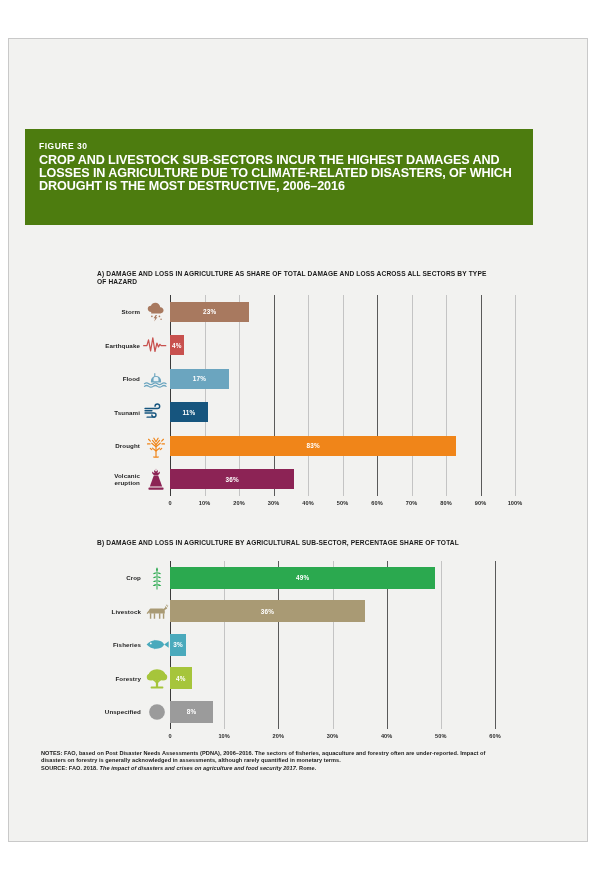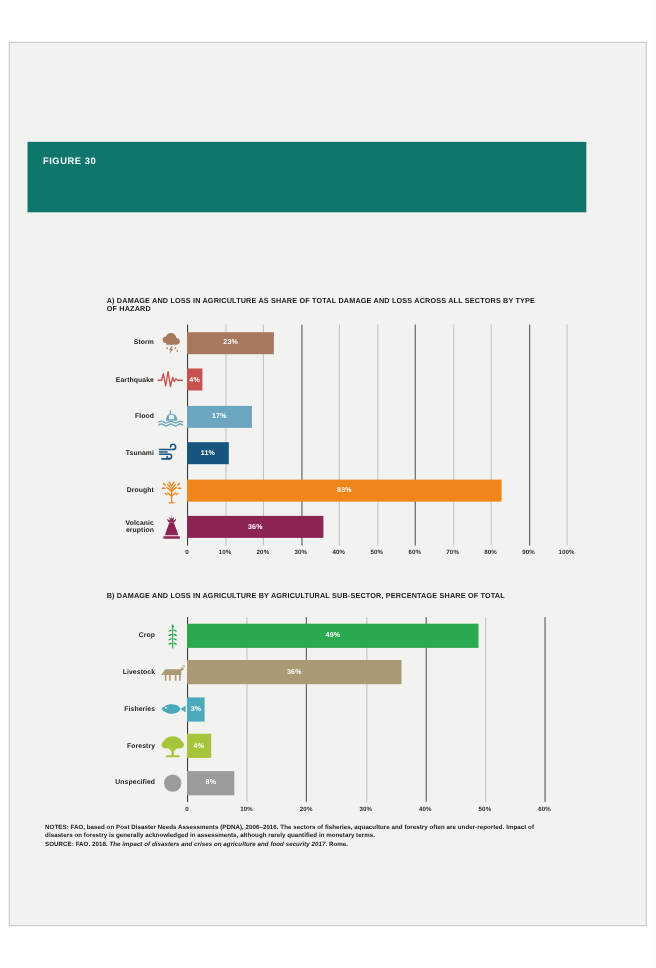--- a/index.html
+++ b/index.html
@@ -13,22 +13,22 @@
     position:absolute; left:8px; top:38px;
     width:580px; height:804px;
     background:#f2f2f0;
     border:1px solid #c9c9c9;
     box-sizing:border-box;
     overflow:hidden;
   }
   
   .banner{
     position:absolute; left:16px; top:90px;
-    width:508px; height:64px;
-    background:#0f766e;
+    width:508px; height:96px;
+    background:#4d7c0f;
     color:#ffffff;
     box-sizing:border-box;
     padding:12px 14px 0 14px;
   }
   .fig-no{
     font-size:8.5px; letter-spacing:.5px;
     font-weight:bold; text-transform:uppercase;
     margin-bottom:3px;
   }
   .fig-title{
@@ -78,20 +78,21 @@
   .notes .ital{font-style:italic;}
   .notes p{margin:0;}
 </style>
 </head>
 <body>
 
 <div class="page">
 
   <div class="banner">
     <div class="fig-no">FIGURE 30</div>
+    <div class="fig-title">CROP AND LIVESTOCK SUB-SECTORS INCUR THE HIGHEST DAMAGES AND LOSSES IN AGRICULTURE DUE TO CLIMATE-RELATED DISASTERS, OF WHICH DROUGHT IS THE MOST DESTRUCTIVE, 2006–2016</div>
   </div>
 
   <div class="panel-head" style="left:88px; top:231px; width:400px;">A) DAMAGE AND LOSS IN AGRICULTURE AS SHARE OF TOTAL DAMAGE AND LOSS ACROSS ALL SECTORS BY TYPE OF HAZARD</div>
 
   <div class="chart" id="chartA" style="left:0px; top:252px; width:596px; height:220px;">
       <div class="gridline axis0" style="left: 161px; top: 4px; height: 201px;"></div>
       <div class="gridline" style="left: 195.5px; top: 4px; height: 201px; background: rgb(196, 196, 196);"></div>
       <div class="gridline" style="left: 230px; top: 4px; height: 201px; background: rgb(196, 196, 196);"></div>
       <div class="gridline" style="left: 264.5px; top: 4px; height: 201px; background: rgb(90, 90, 90);"></div>
       <div class="gridline" style="left: 299px; top: 4px; height: 201px; background: rgb(196, 196, 196);"></div>

